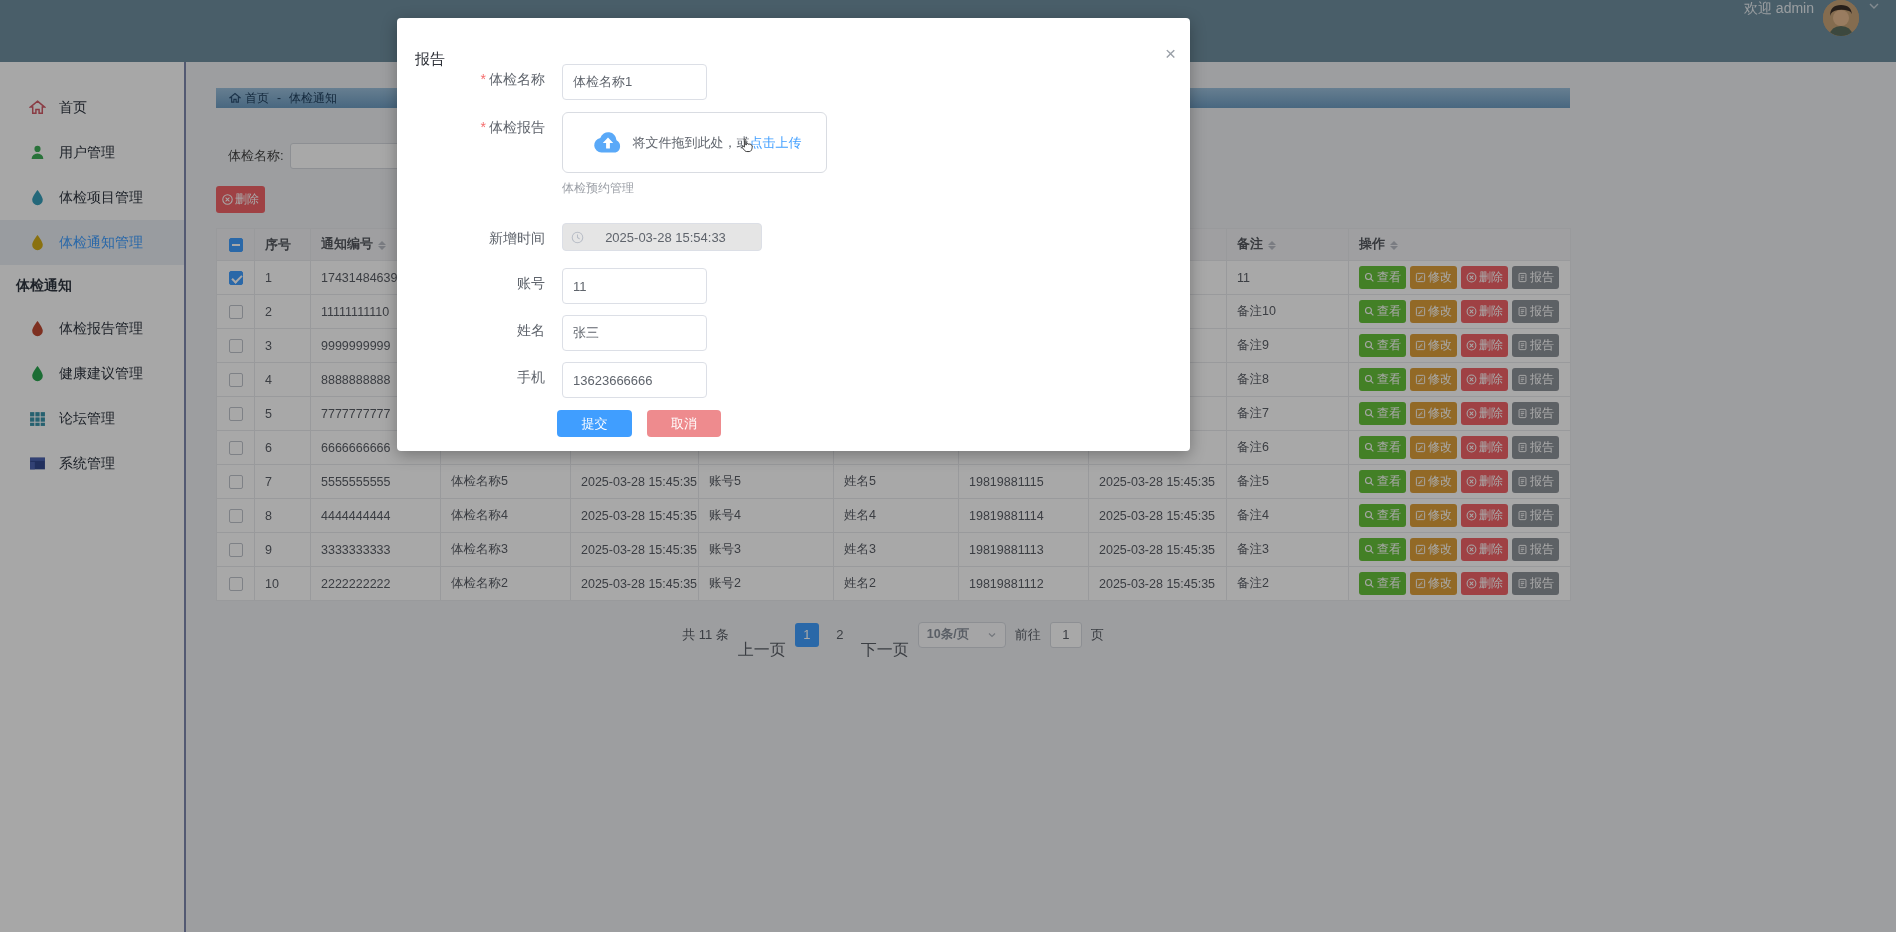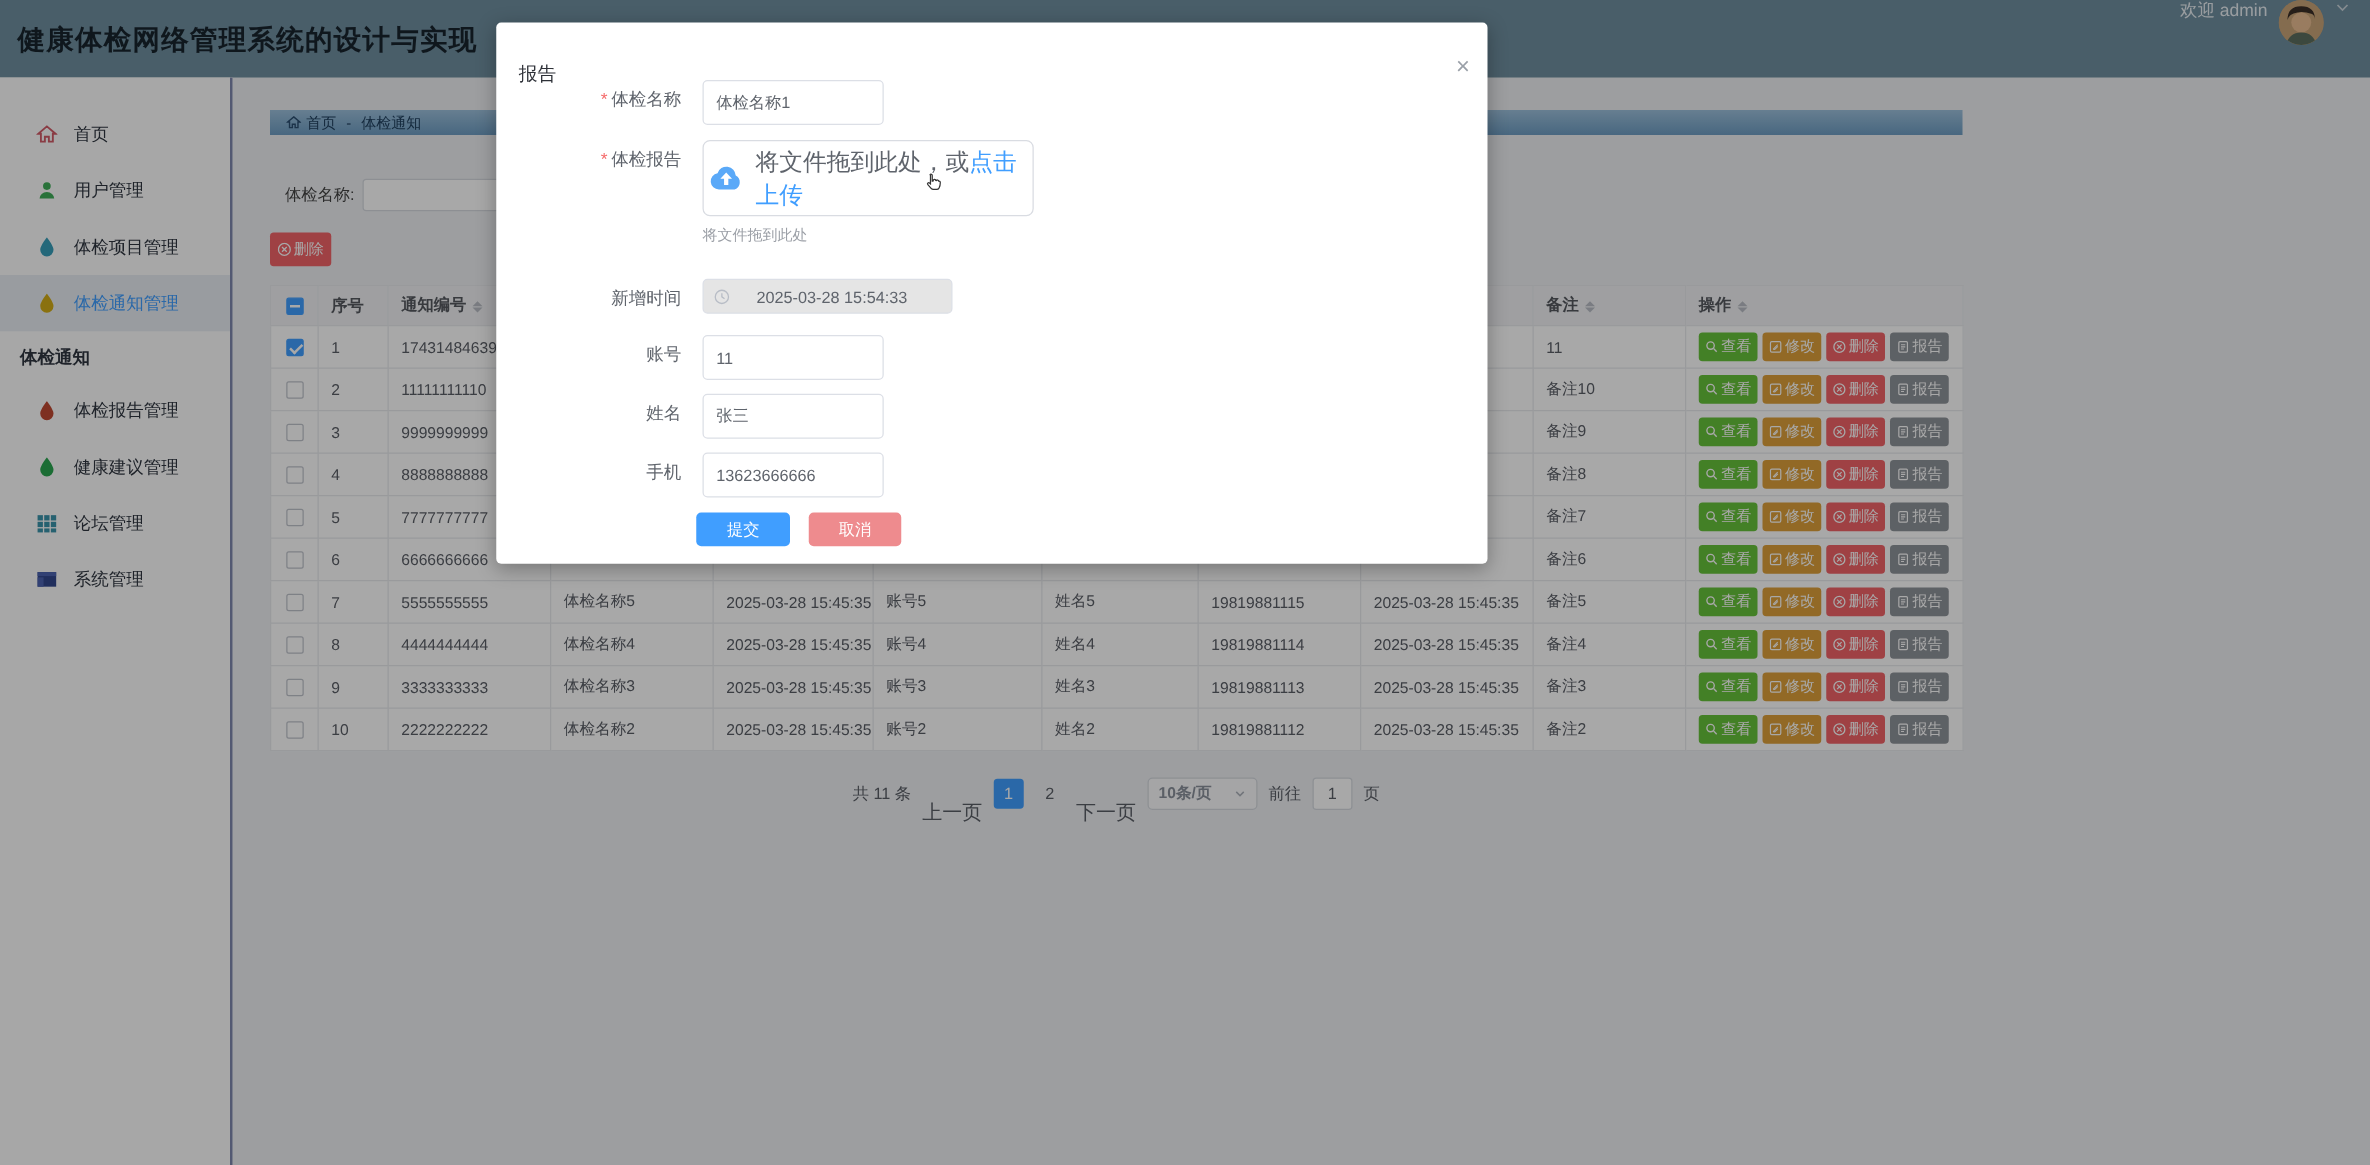--- a/index.html
+++ b/index.html
@@ -63,36 +63,35 @@
   
   .overlay { position:absolute; inset:0; background:rgba(0,0,0,.34); z-index:50; }
   .modal { position:absolute; left:397px; top:18px; width:793px; height:433px; background:#fff; border-radius:4px; box-shadow:0 4px 16px rgba(0,0,0,.3); z-index:100; }
   .m-title { position:absolute; left:18px; top:32px; font-size:15px; color:#2e3138; }
   .m-close { position:absolute; right:14px; top:26px; background:none; border:none; font-size:19px; color:#9aa0a8; cursor:pointer; line-height:1; }
   .f-label { position:absolute; left:0; width:148px; text-align:right; font-size:14px; color:#5f646c; line-height:30px; }
   .star { color:#f56c6c; margin-right:3px; }
   .f-input { position:absolute; left:165px; width:145px; height:30px; border:1px solid #dcdfe6; border-radius:4px; padding:17px 10px; font-size:13px; color:#5f646c; background:#fff; font-family:inherit; }
   .r1 { top:46px; } .r2 { top:94px; } .r3 { top:205px; } .r4 { top:250px; } .r5 { top:297px; } .r6 { top:344px; }
   .dropzone { position:absolute; left:165px; top:94px; width:265px; height:61px; border:1px solid #d9dce2; border-radius:6px; display:flex; align-items:center; justify-content:center; gap:9px; cursor:pointer; background:#fff; }
-  .dz-text { font-size:19px; color:#5f646c; }
+  .dz-text { font-size:13px; color:#5f646c; }
   .dz-link { color:#409eff; text-decoration:none; }
   .dz-hint { position:absolute; left:165px; top:162px; font-size:12px; color:#9b9fa6; }
   .dt-input { position:absolute; left:165px; top:205px; width:200px; height:28px; border:1px solid #dcdfe6; border-radius:4px; display:flex; align-items:center; background:#e5e5e5; }
   .dt-input .clk { margin-left:8px; flex:0 0 auto; }
   .dt-val { flex:1; text-align:center; font-size:13px; color:#5f646c; padding-right:14px; }
   .m-btn { position:absolute; top:392px; height:27px; border:none; border-radius:4px; color:#fff; font-size:13px; cursor:pointer; font-family:inherit; }
   .m-submit { left:160px; width:75px; background:#409eff; }
   .m-cancel { left:250px; width:74px; background:#ee8b8e; }
   .hand-cursor { position:absolute; left:341px; top:118px; z-index:5; pointer-events:none; }
 </style>
 </head>
 <body>
 
 <div class="header">
-  <div class="app-title">健康体检网络管理系统的设计与实现</div>
   <div class="user-area">
     <span>欢迎 admin</span>
     <span class="avatar">
       <svg viewBox="0 0 36 36" width="36" height="36">
         <rect width="36" height="36" fill="#c9a478"></rect>
         <path d="M7 16 Q7 5 18 5 Q29 5 29 16 Q29 12 26 11 Q20 9 15 10 Q8 11 7 16Z" fill="#3a2e27"></path>
         <circle cx="18" cy="18" r="8" fill="#e8bd92"></circle>
         <path d="M6 36 Q8 26 18 26 Q28 26 30 36Z" fill="#5b6e5e"></path>
       </svg>
     </span>
@@ -655,21 +654,21 @@
   <div class="dropzone">
     <svg width="36" height="28" viewBox="0 0 36 28">
       <path d="M28.5 11.2 A8.3 8.3 0 0 0 12.3 9.0 A7.3 7.3 0 0 0 13.5 23.5 H27.5 A6.7 6.7 0 0 0 28.5 11.2 Z" fill="#5aa9f8"></path>
       <path d="M20 8.5 L25.2 14 H21.9 V19.5 H18.1 V14 H14.8 Z" fill="#fff"></path>
     </svg>
     <span class="dz-text"><span>将文件拖到此处，或</span><a class="dz-link" href="#">点击上传</a></span>
   </div>
   <svg class="hand-cursor" width="18" height="20" viewBox="0 0 24 24">
     <path d="M9 3c.8 0 1.4.6 1.4 1.4v6.1l.8.1.3-1c.2-.7.9-1.1 1.6-.9.6.1 1 .6 1.1 1.2l.5.1c.3-.5.9-.8 1.5-.6.6.1 1 .6 1.1 1.2h.4c.8.1 1.3.8 1.3 1.5 0 2.6-.6 4.4-1.3 5.7-.5 1-1.6 1.6-2.7 1.6h-3.4c-.9 0-1.8-.4-2.4-1.1l-3.5-4c-.5-.5-.4-1.3.1-1.8.5-.4 1.2-.4 1.7 0l1 .9V4.4C7.6 3.6 8.2 3 9 3z" fill="#fff" stroke="#333" stroke-width="1.3"></path>
   </svg>
-  <div class="dz-hint">将文件拖到此处</div>
+  <div class="dz-hint">体检预约管理</div>
 
   <div class="f-label r3">新增时间</div>
   <div class="dt-input">
     <svg class="clk" width="13" height="13" viewBox="0 0 14 14">
         <circle cx="7" cy="7" r="5.7" fill="none" stroke="#b8bdc6" stroke-width="1.1"></circle>
         <path d="M7 3.8 V7 L9.3 8.6" fill="none" stroke="#b8bdc6" stroke-width="1.1"></path>
       </svg>
     <span class="dt-val">2025-03-28 15:54:33</span>
   </div>
 

